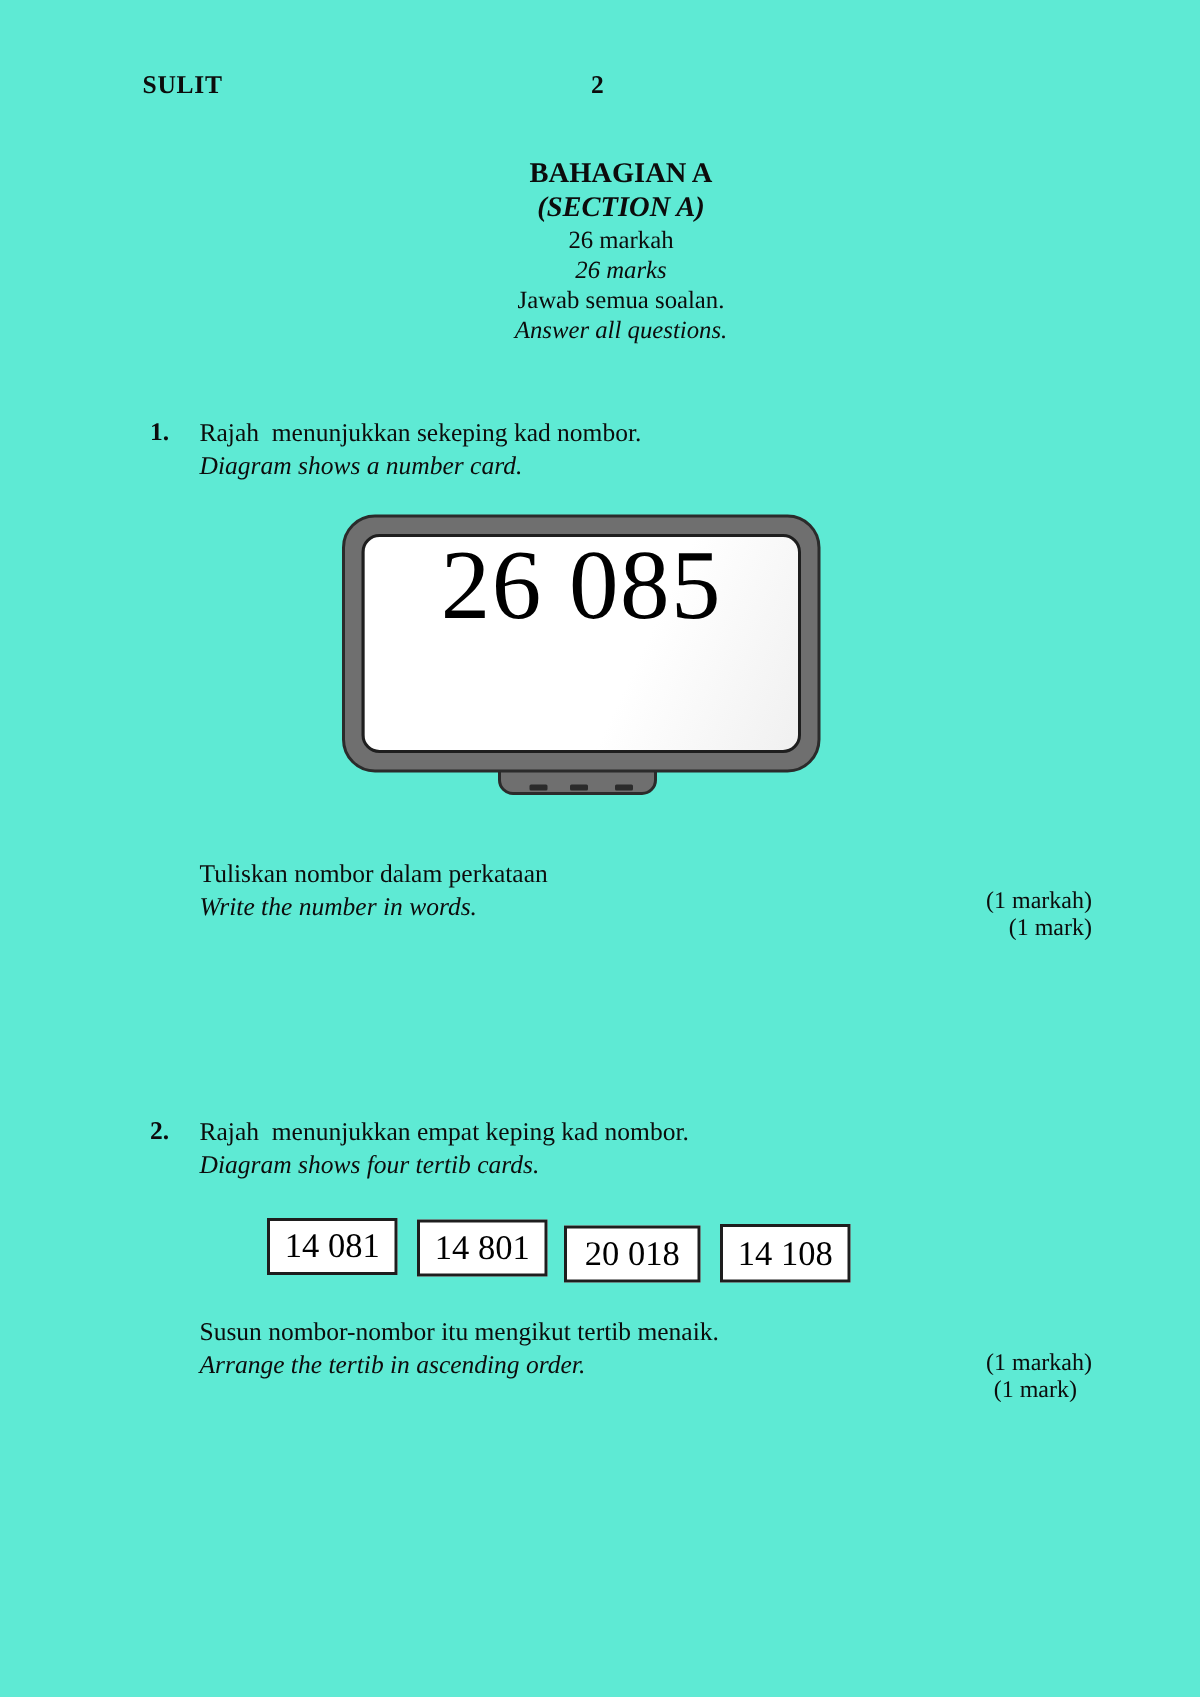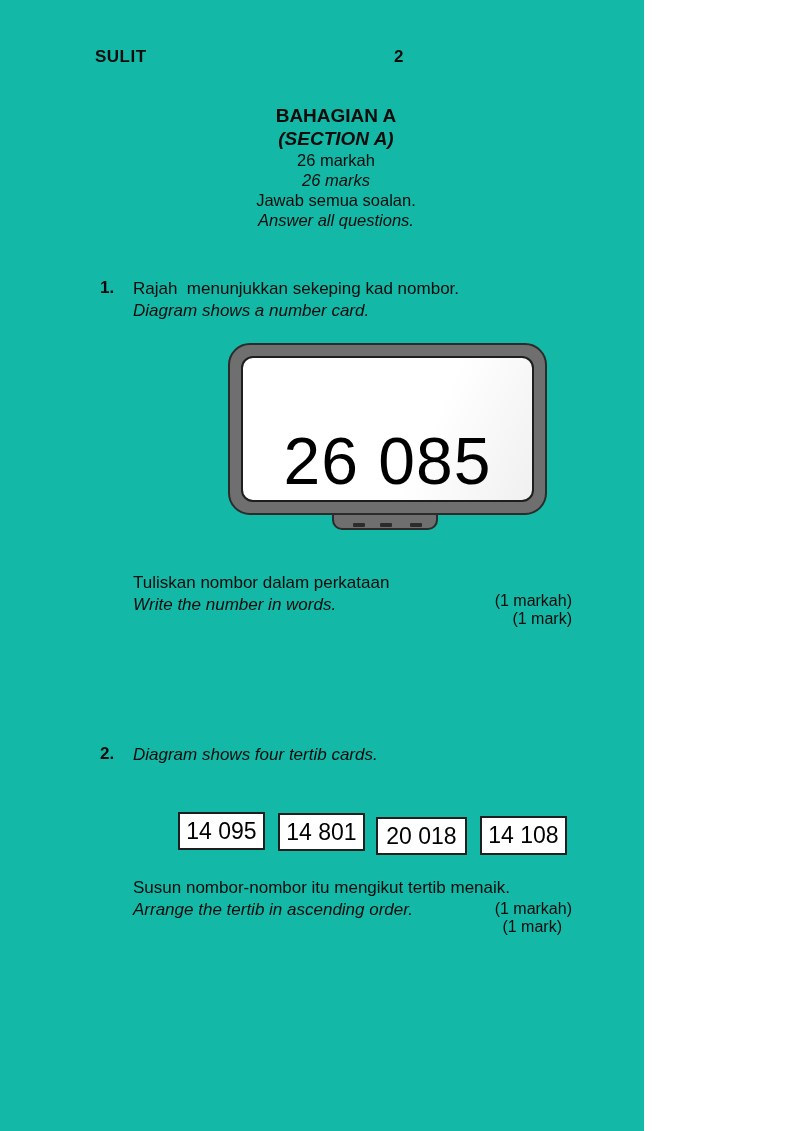--- a/index.html
+++ b/index.html
@@ -1,21 +1,21 @@
 <!DOCTYPE html>
 <html><head>
 <meta charset="utf-8">
 <style>
   html, body { margin: 0; padding: 0; background: #ffffff; }
   .page {
     position: relative;
-    width: 644px;
+    width: 800px;
     height: 1131px;
-    background: #14b8a6;
-    font-family: Liberation Sans, sans-serif;
+    background: #5eead4;
+    font-family: Liberation Serif, serif;
     color: #0c0c0c;
     overflow: hidden;
   }
 
   
   .header-left {
     position: absolute; left: 95px; top: 47px;
     font-size: 17px; font-weight: bold; letter-spacing: 0.5px;
   }
   .header-pageno {
@@ -76,21 +76,21 @@
     border: 2px solid #2b2b2b;
     border-radius: 22px;
     box-sizing: border-box;
     z-index: 2;
   }
   .tv-screen {
     position: absolute; left: 11px; top: 11px; right: 11px; bottom: 11px;
     background: linear-gradient(115deg, #ffffff 0%, #ffffff 62%, #f0f0f0 100%);
     border: 2px solid #1e1e1e;
     border-radius: 12px;
-    display: flex; align-items: flex-end; justify-content: center;
+    display: flex; align-items: flex-start; justify-content: center;
   }
   .tv-value {
     font-size: 66px;
     letter-spacing: 1px;
     color: #000;
     line-height: 1;
     padding-bottom: 6px;
   }
 
   
@@ -160,24 +160,25 @@
     <div class="ms-line">Tuliskan nombor dalam perkataan</div>
     <div class="en-line">Write the number in words.</div>
   </div>
   <div class="marks marks-1">
     <div>(1 markah)</div>
     <div class="marks-en-line">(1 mark)</div>
   </div>
 
   <span class="q-number q2-number">2.</span>
   <div class="q-text q2-text">
+    <div class="ms-line">Rajah  menunjukkan empat keping kad nombor.</div>
     <div class="en-line">Diagram shows four tertib cards.</div>
   </div>
 
-  <div class="num-card card-1">14 095</div>
+  <div class="num-card card-1">14 081</div>
   <div class="num-card card-2">14 801</div>
   <div class="num-card card-3">20 018</div>
   <div class="num-card card-4">14 108</div>
 
   <div class="q2-task">
     <div class="ms-line">Susun nombor-nombor itu mengikut tertib menaik.</div>
     <div class="en-line">Arrange the tertib in ascending order.</div>
   </div>
   <div class="marks marks-2">
     <div>(1 markah)</div>

